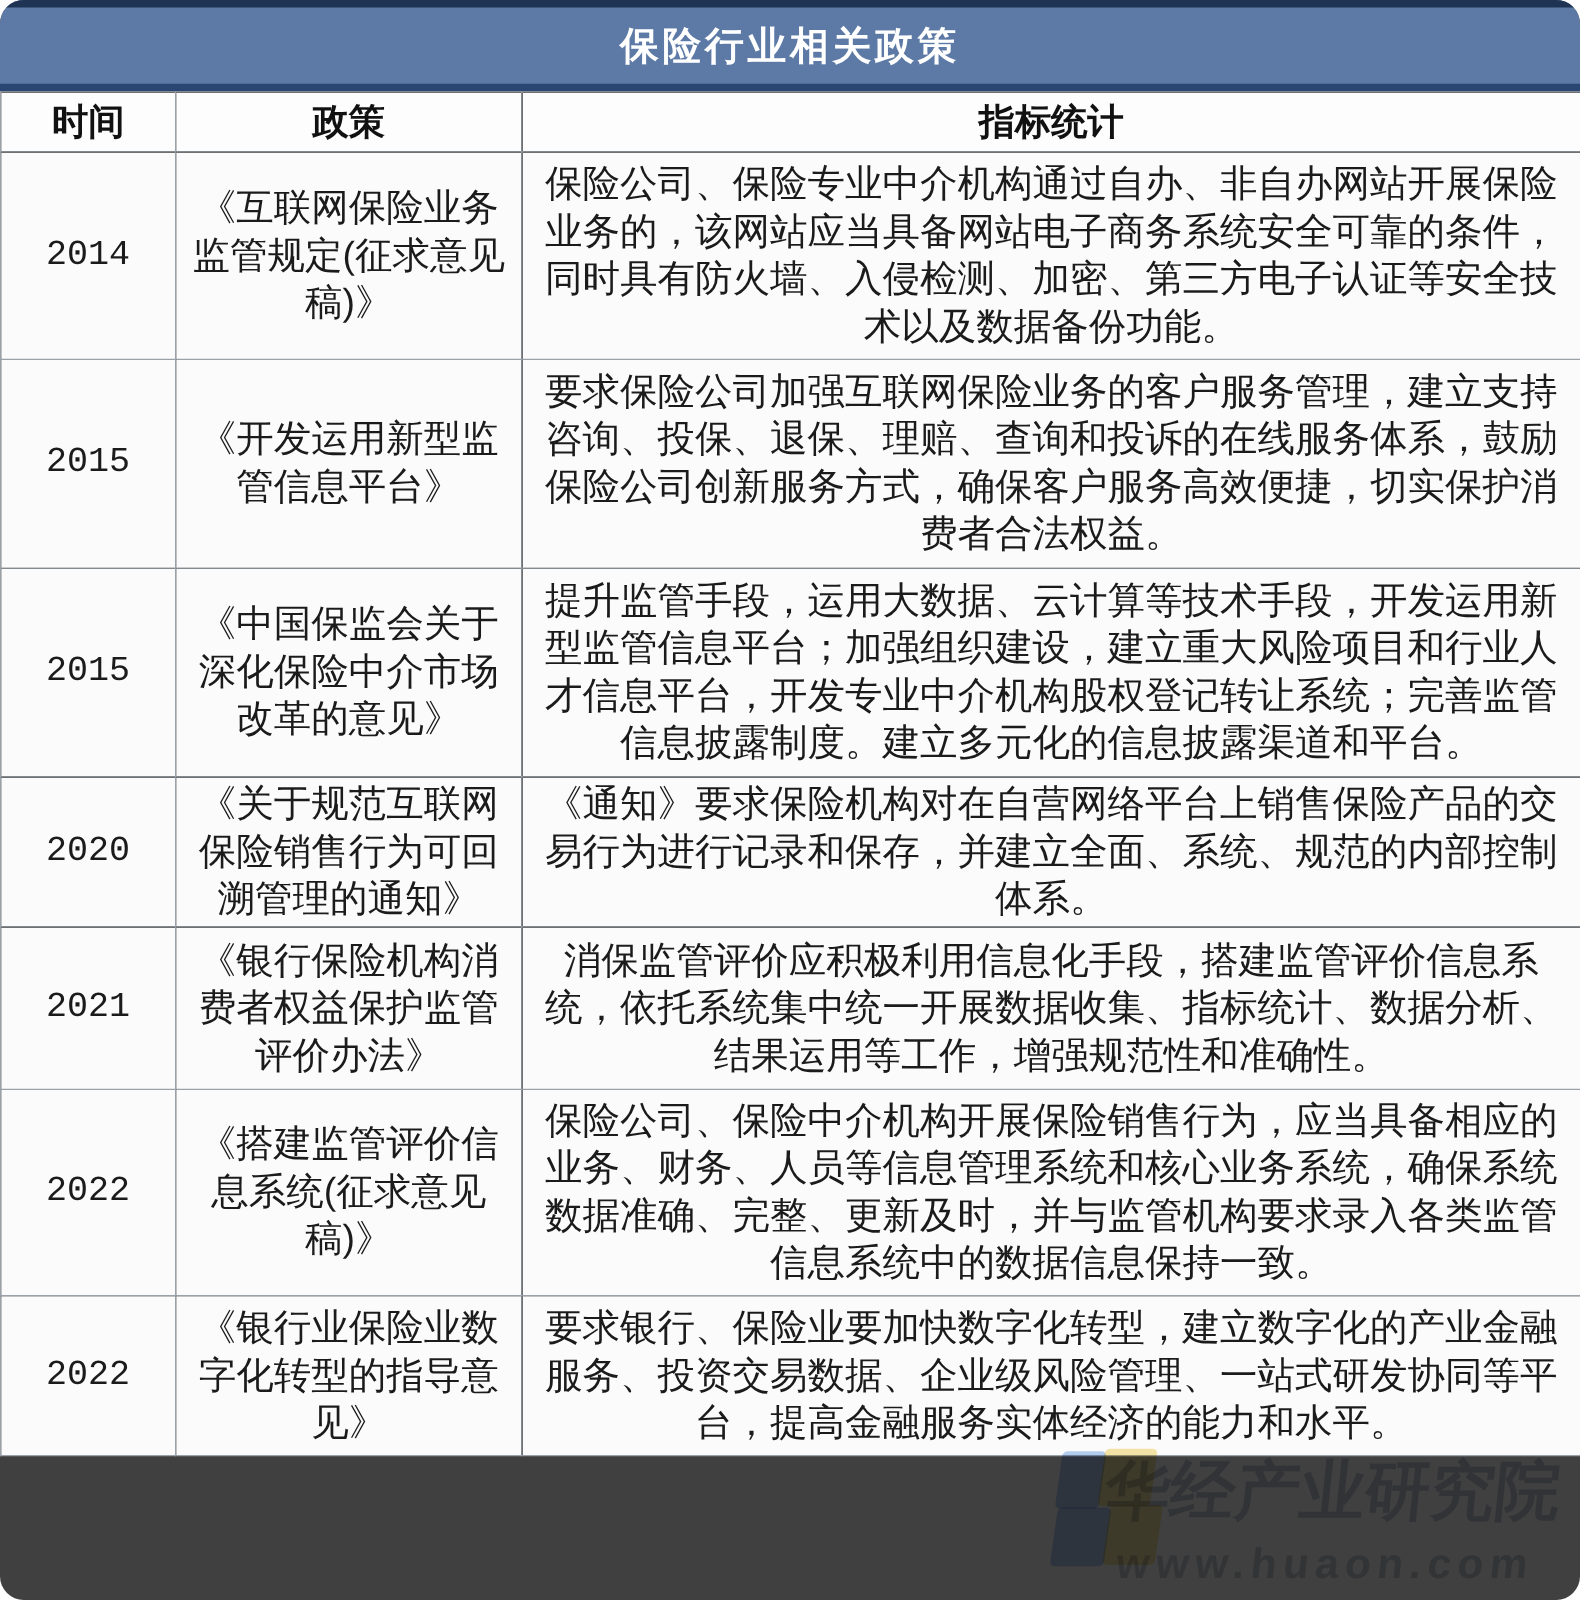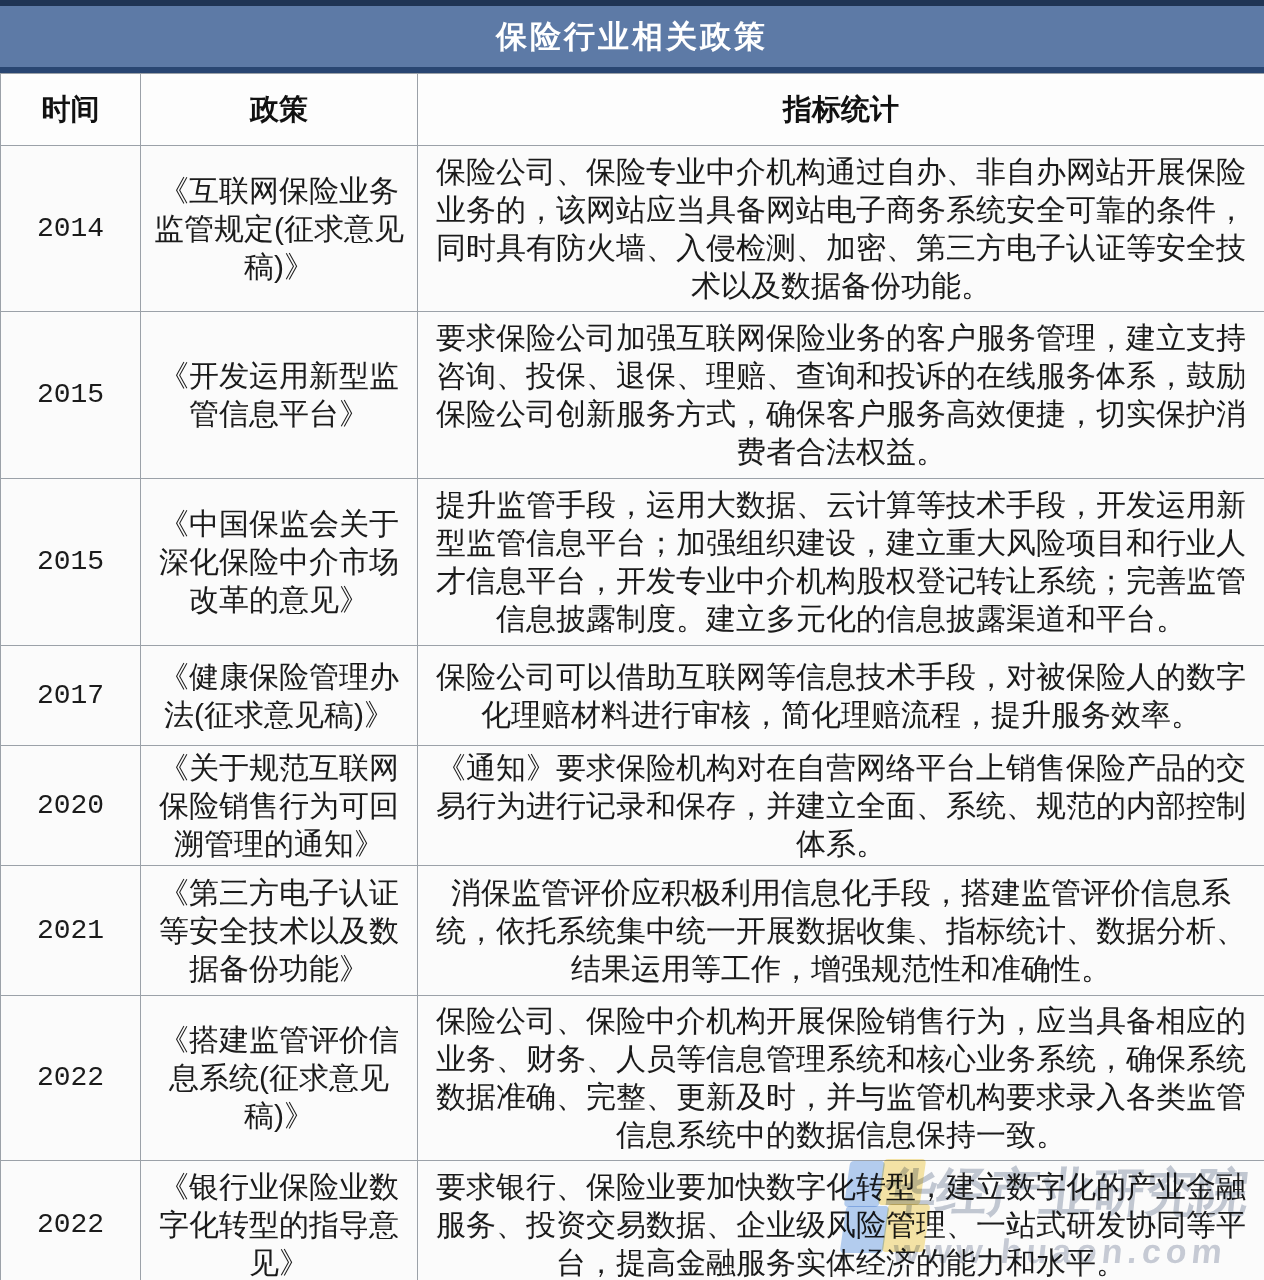--- a/index.html
+++ b/index.html
@@ -3,20 +3,21 @@
 <meta charset="utf-8">
 <style>
   html,body{margin:0;padding:0;background:#ffffff;}
   .page{
     position:relative;
     width:1264px;height:1280px;
     background:#404040;
     font-family:"Liberation Sans","DejaVu Sans",sans-serif;
     color:#1b1b1b;
     overflow:hidden;
+    border-radius:19px;
   }
   
   .title-bar{
     box-sizing:border-box;
     height:73px;
     background:#5d7aa6;
     border-top:6px solid #1f3454;
     border-bottom:6px solid #294672;
     display:flex;align-items:center;justify-content:center;
   }
@@ -39,21 +40,21 @@
     box-sizing:border-box;
     border:1px solid #9ba1a8;
     background:#fbfbfb;
     text-align:center;
     vertical-align:middle;
     padding:2px 4px;
     overflow:hidden;
   }
   table{border-left:1px solid #9ba1a8;border-right:1px solid #9ba1a8;}
   thead th{
-    height:72px;
+    height:48px;
     font-size:29px;
     font-weight:bold;
     background:#fdfdfd;
     color:#111111;
   }
   td{
     font-size:30px;
     line-height:38px;
     font-weight:normal;
   }
@@ -138,33 +139,28 @@
       <tr class="r2">
         <td class="year">2015</td>
         <td class="policy">《开发运用新型监管信息平台》</td>
         <td class="content">要求保险公司加强互联网保险业务的客户服务管理，建立支持咨询、投保、退保、理赔、查询和投诉的在线服务体系，鼓励保险公司创新服务方式，确保客户服务高效便捷，切实保护消费者合法权益。</td>
       </tr>
       <tr class="r3">
         <td class="year">2015</td>
         <td class="policy">《中国保监会关于深化保险中介市场改革的意见》</td>
         <td class="content">提升监管手段，运用大数据、云计算等技术手段，开发运用新型监管信息平台；加强组织建设，建立重大风险项目和行业人才信息平台，开发专业中介机构股权登记转让系统；完善监管信息披露制度。建立多元化的信息披露渠道和平台。</td>
       </tr>
-      <tr class="r4">
-        <td class="year">2017</td>
-        <td class="policy">《健康保险管理办法(征求意见稿)》</td>
-        <td class="content">保险公司可以借助互联网等信息技术手段，对被保险人的数字化理赔材料进行审核，简化理赔流程，提升服务效率。</td>
-      </tr>
       <tr class="r5">
         <td class="year">2020</td>
         <td class="policy">《关于规范互联网保险销售行为可回溯管理的通知》</td>
         <td class="content">《通知》要求保险机构对在自营网络平台上销售保险产品的交易行为进行记录和保存，并建立全面、系统、规范的内部控制体系。</td>
       </tr>
       <tr class="r6">
         <td class="year">2021</td>
-        <td class="policy">《第三方电子认证等安全技术以及数据备份功能》</td>
+        <td class="policy">《银行保险机构消费者权益保护监管评价办法》</td>
         <td class="content">消保监管评价应积极利用信息化手段，搭建监管评价信息系统，依托系统集中统一开展数据收集、指标统计、数据分析、结果运用等工作，增强规范性和准确性。</td>
       </tr>
       <tr class="r7">
         <td class="year">2022</td>
         <td class="policy">《搭建监管评价信息系统(征求意见稿)》</td>
         <td class="content">保险公司、保险中介机构开展保险销售行为，应当具备相应的业务、财务、人员等信息管理系统和核心业务系统，确保系统数据准确、完整、更新及时，并与监管机构要求录入各类监管信息系统中的数据信息保持一致。</td>
       </tr>
       <tr class="r8">
         <td class="year">2022</td>
         <td class="policy">《银行业保险业数字化转型的指导意见》</td>

